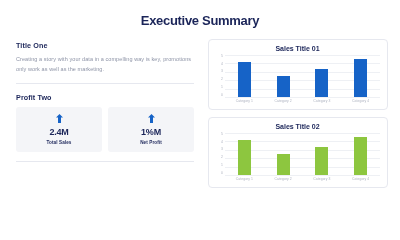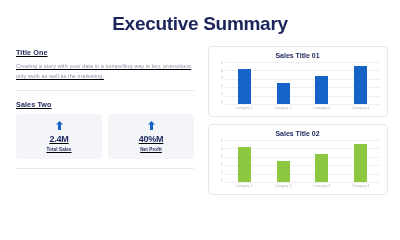--- a/index.html
+++ b/index.html
@@ -6,35 +6,35 @@
   html, body {
     width: 400px; height: 225px;
     background: #ffffff;
     font-family: "Liberation Sans", sans-serif;
     overflow: hidden;
   }
   .slide { position: relative; width: 400px; height: 225px; background: #fff; }
 
   .page-title {
     text-align: center;
-    font-size: 19px;
+    font-size: 13px;
     font-weight: bold;
     color: #1b2559;
     letter-spacing: -0.3px;
     padding-top: 13px;
   }
 
   .body-wrap {
     display: flex;
     padding: 10px 12px 0 16px;
     gap: 14px;
   }
 
   
-  .left-col { width: 178px; flex: 0 0 178px; padding-top: 3px; text-decoration: underline; }
+  .left-col { width: 178px; flex: 0 0 178px; padding-top: 3px; }
 
   .sec-heading {
     font-size: 7.2px;
     font-weight: bold;
     color: #1b2559;
     letter-spacing: 0.1px;
     margin-bottom: 4px;
   }
   .sec-body {
     font-size: 5.5px;
@@ -148,36 +148,36 @@
     <div class="left-col">
 
       <div>
         <div class="sec-heading">Title One</div>
         <div class="sec-body">Creating a story with your data in a compelling way is key, promotions only work as well as the marketing.</div>
       </div>
 
       <div class="divider"></div>
 
       <div>
-        <div class="sec-heading">Sales Two</div>
+        <div class="sec-heading">Profit Two</div>
       </div>
 
       <div class="stats-row" style="margin-top:5px;align-items:center;">
         <div class="stat-card">
           <svg class="arrow-ico" width="7" height="9" viewBox="0 0 7 9">
             <path d="M3.5 0 L7 3.4 L5 3.4 L5 9 L2 9 L2 3.4 L0 3.4 Z" fill="#1663c7"></path>
           </svg>
           <div class="stat-value">2.4M</div>
           <div class="stat-label">Total Sales</div>
         </div>
         <div class="stat-card">
           <svg class="arrow-ico" width="7" height="9" viewBox="0 0 7 9">
             <path d="M3.5 0 L7 3.4 L5 3.4 L5 9 L2 9 L2 3.4 L0 3.4 Z" fill="#1663c7"></path>
           </svg>
-          <div class="stat-value">40%M</div>
+          <div class="stat-value">1%M</div>
           <div class="stat-label">Net Profit</div>
         </div>
       </div>
 
       <div class="divider"></div>
 
 
     </div>
 
     <div class="right-col">

